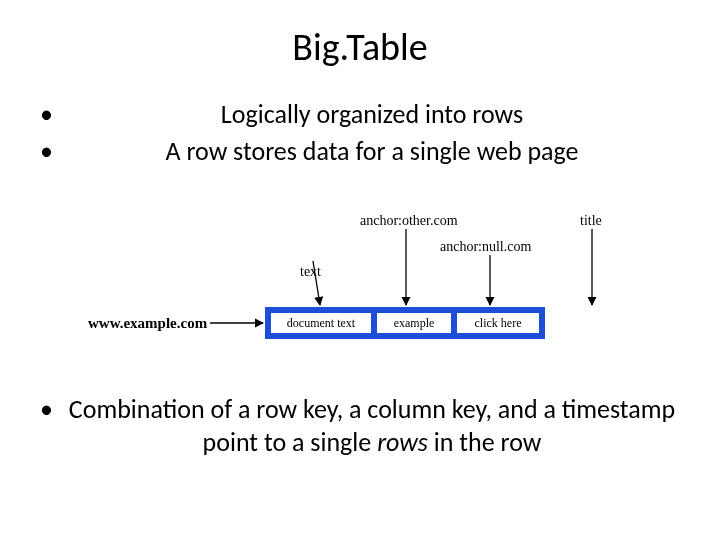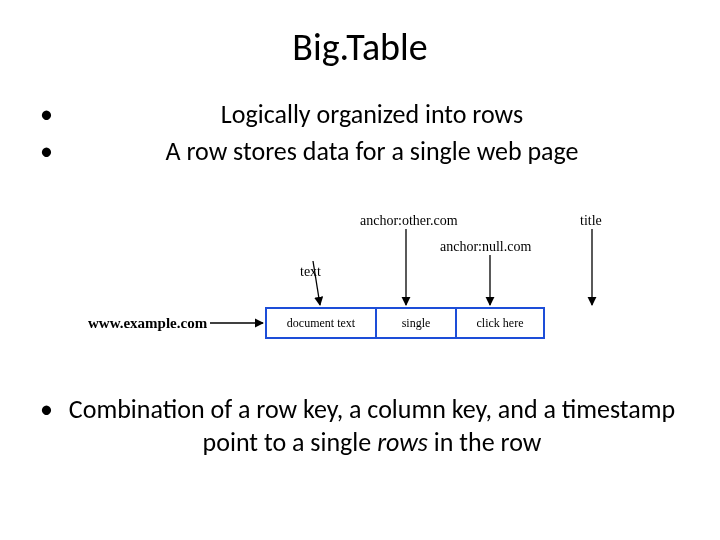--- a/index.html
+++ b/index.html
@@ -64,21 +64,21 @@
     font-size: 15px;
   }
   .cells-row {
     position: absolute;
     left: 185px;
     top: 110px;
     display: flex;
     border-right: none;
   }
   .cell {
-    border: 2px solid #1d4ed8;
+    border: 6px solid #1d4ed8;
     height: 32px;
     display: flex;
     align-items: center;
     justify-content: center;
     font-size: 12px;
     padding: 0 4px;
     box-sizing: border-box;
   }
   .cell + .cell { border-left: none; }
   .c0 { width: 112px; }
@@ -112,21 +112,21 @@
 
     <div class="dlabel" style="left:220px; top:48px;margin-top:19px;">text</div>
     <div class="dlabel" style="left:280px; top:16px;">anchor:other.com</div>
     <div class="dlabel" style="left:360px; top:42px;">anchor:null.com</div>
     <div class="dlabel" style="left:500px; top:16px;">title</div>
 
     <div class="dlabel row-key" style="left:8px; top:118px;">www.example.com</div>
 
     <div class="cells-row">
       <div class="cell c0">document text</div>
-      <div class="cell c1">single</div>
+      <div class="cell c1">example</div>
       <div class="cell c2">click here</div>
     </div>
 
     <svg class="arrows">
       <defs>
         <marker id="ah" viewBox="0 0 10 10" refX="9" refY="5" markerWidth="7" markerHeight="7" orient="auto">
           <path d="M 0 0 L 10 5 L 0 10 z" fill="#000"></path>
         </marker>
       </defs>
 

